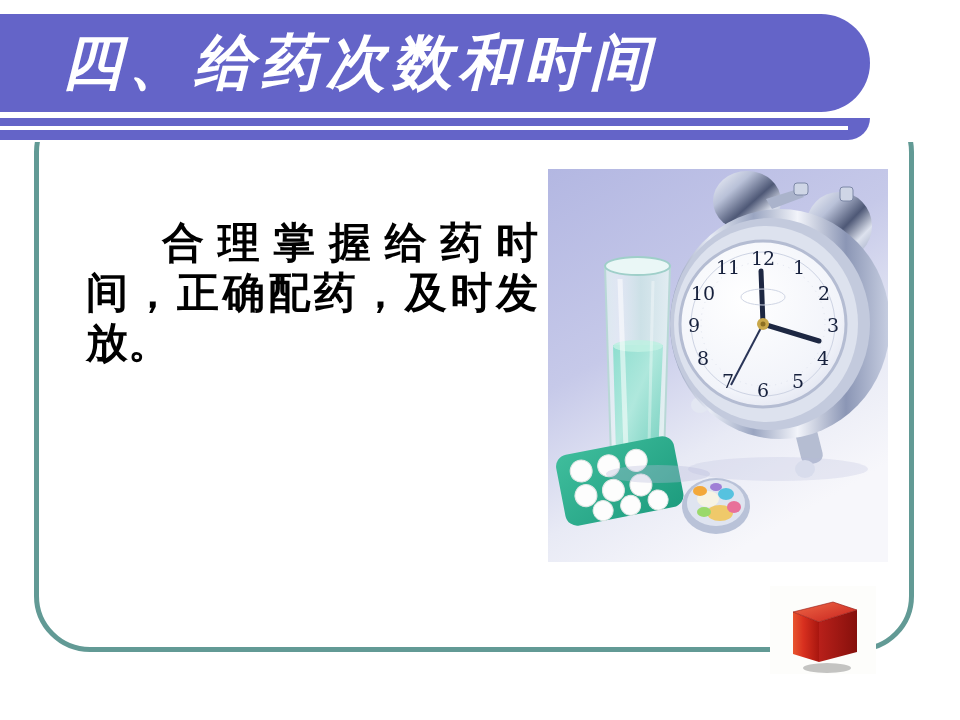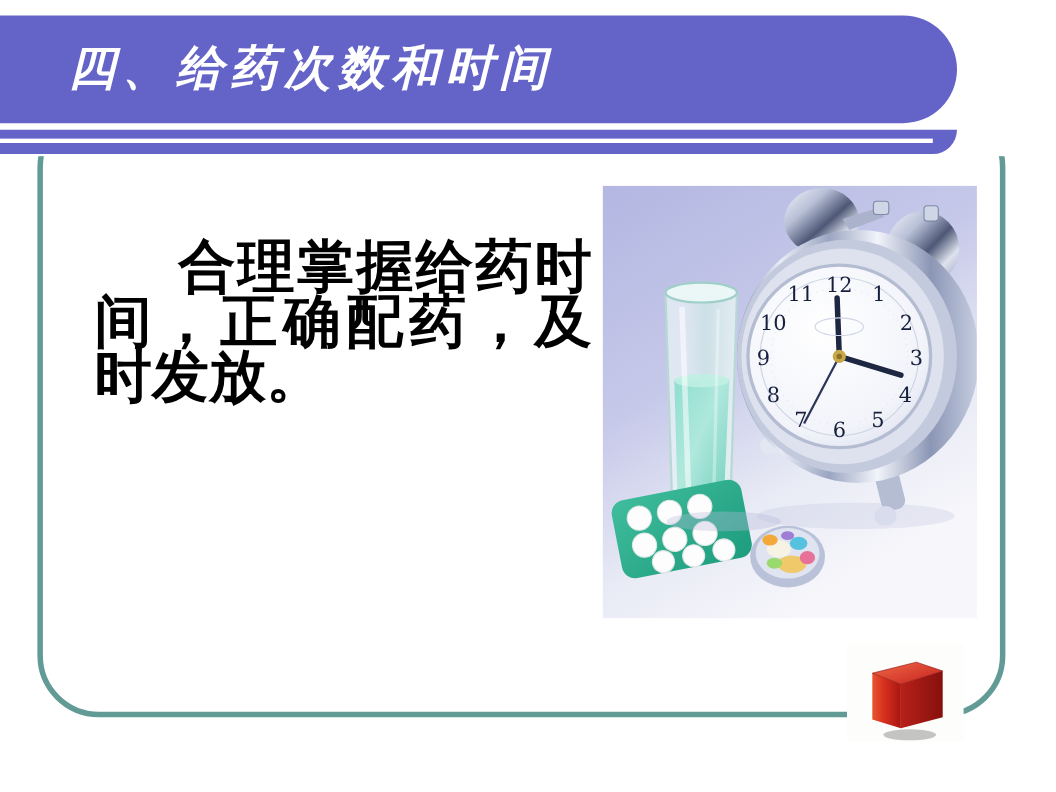--- a/index.html
+++ b/index.html
@@ -71,37 +71,37 @@
     top: 126px;
     width: 848px;
     height: 4px;
     background: #ffffff;
   }
   .title-text {
     position: absolute;
     left: 62px;
     top: 30px;
     font-family: "DejaVu Serif", "Liberation Serif", serif;
-    font-size: 43px;
+    font-size: 60px;
     font-weight: bold;
     font-style: italic;
     color: #ffffff;
     letter-spacing: 6px;
     white-space: nowrap;
     line-height: 64px;
   }
 
   
   .body-text {
     position: absolute;
     left: 86px;
     top: 218px;
     width: 452px;
     font-family: "DejaVu Sans", "Liberation Sans", sans-serif;
-    font-size: 52px;
+    font-size: 42px;
     font-weight: bold;
     line-height: 50px;
     color: #000000;
     letter-spacing: 0px;
   }
   .para {
     margin: 0 0 6px 0;
     text-indent: 76px;
     text-align: justify;
   }

